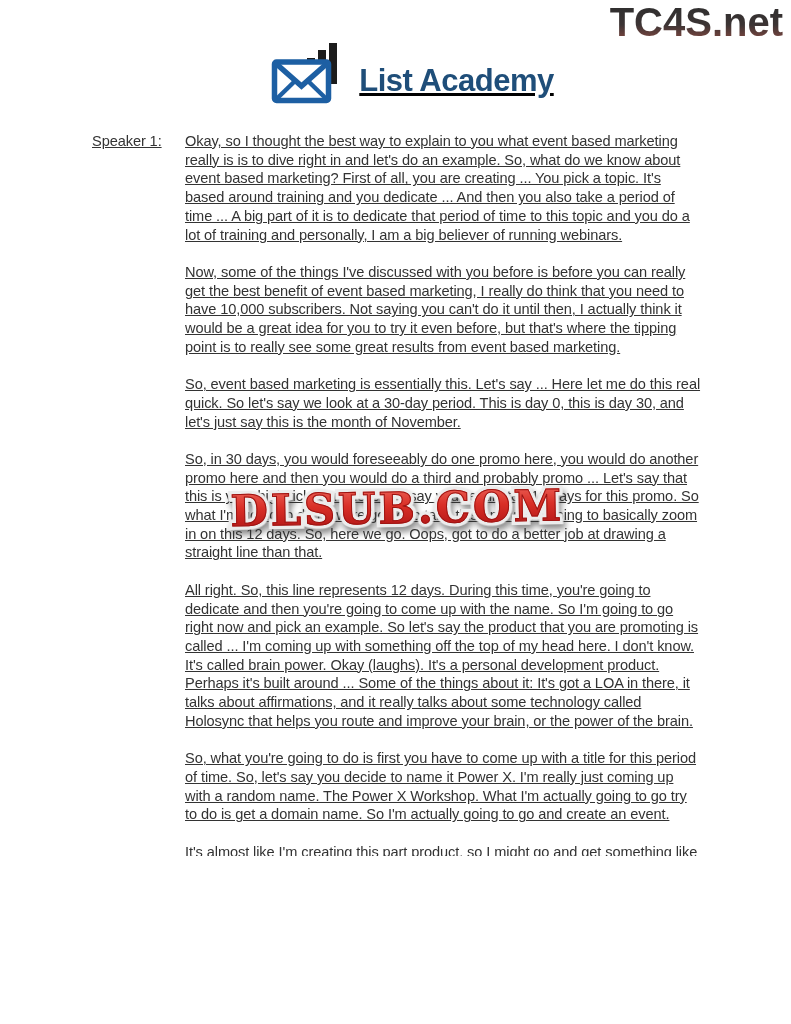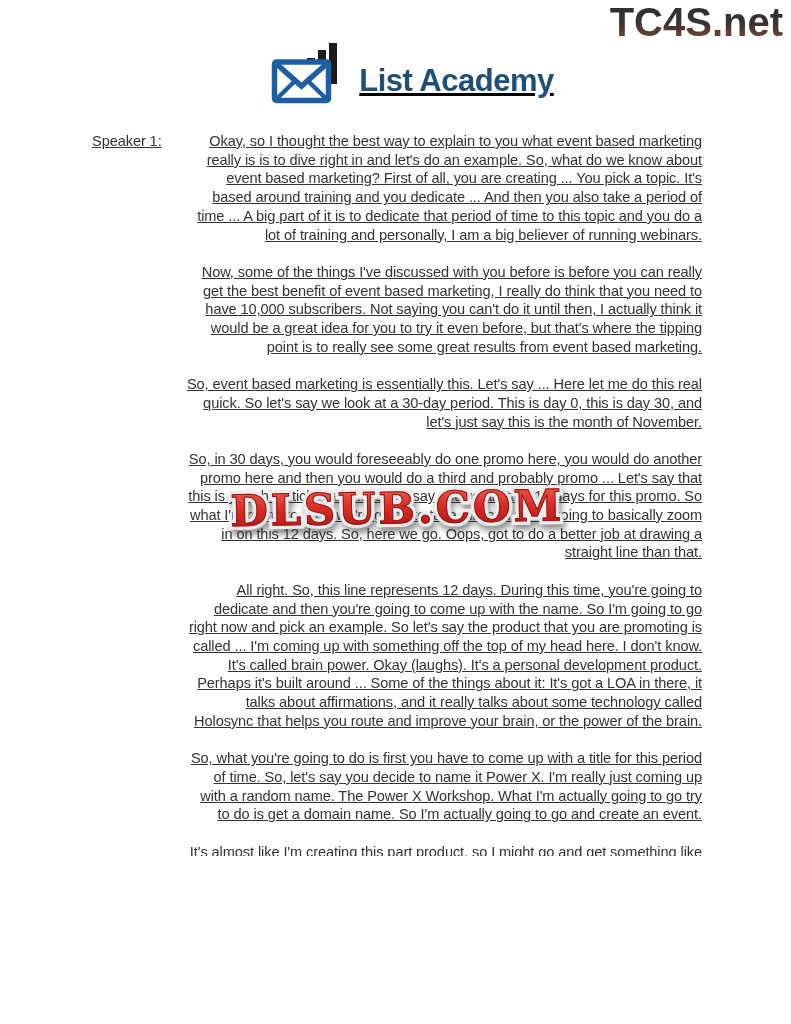--- a/index.html
+++ b/index.html
@@ -64,21 +64,20 @@
   }
   .para-row { display: flex; text-decoration: underline; }
   .speaker {
     width: 93px;
     flex: 0 0 93px;
     color: #333333;
   }
   .para {
     flex: 1 1 auto;
     margin: 0 0 18.7px 0;
-    text-align: right;
   }
 
   
   .wm-dlsub {
     position: absolute;
     left: 230px;
     top: 486px;
     transform: rotate(-1deg);
     font-family: "DejaVu Serif", serif;
     font-weight: bold;

